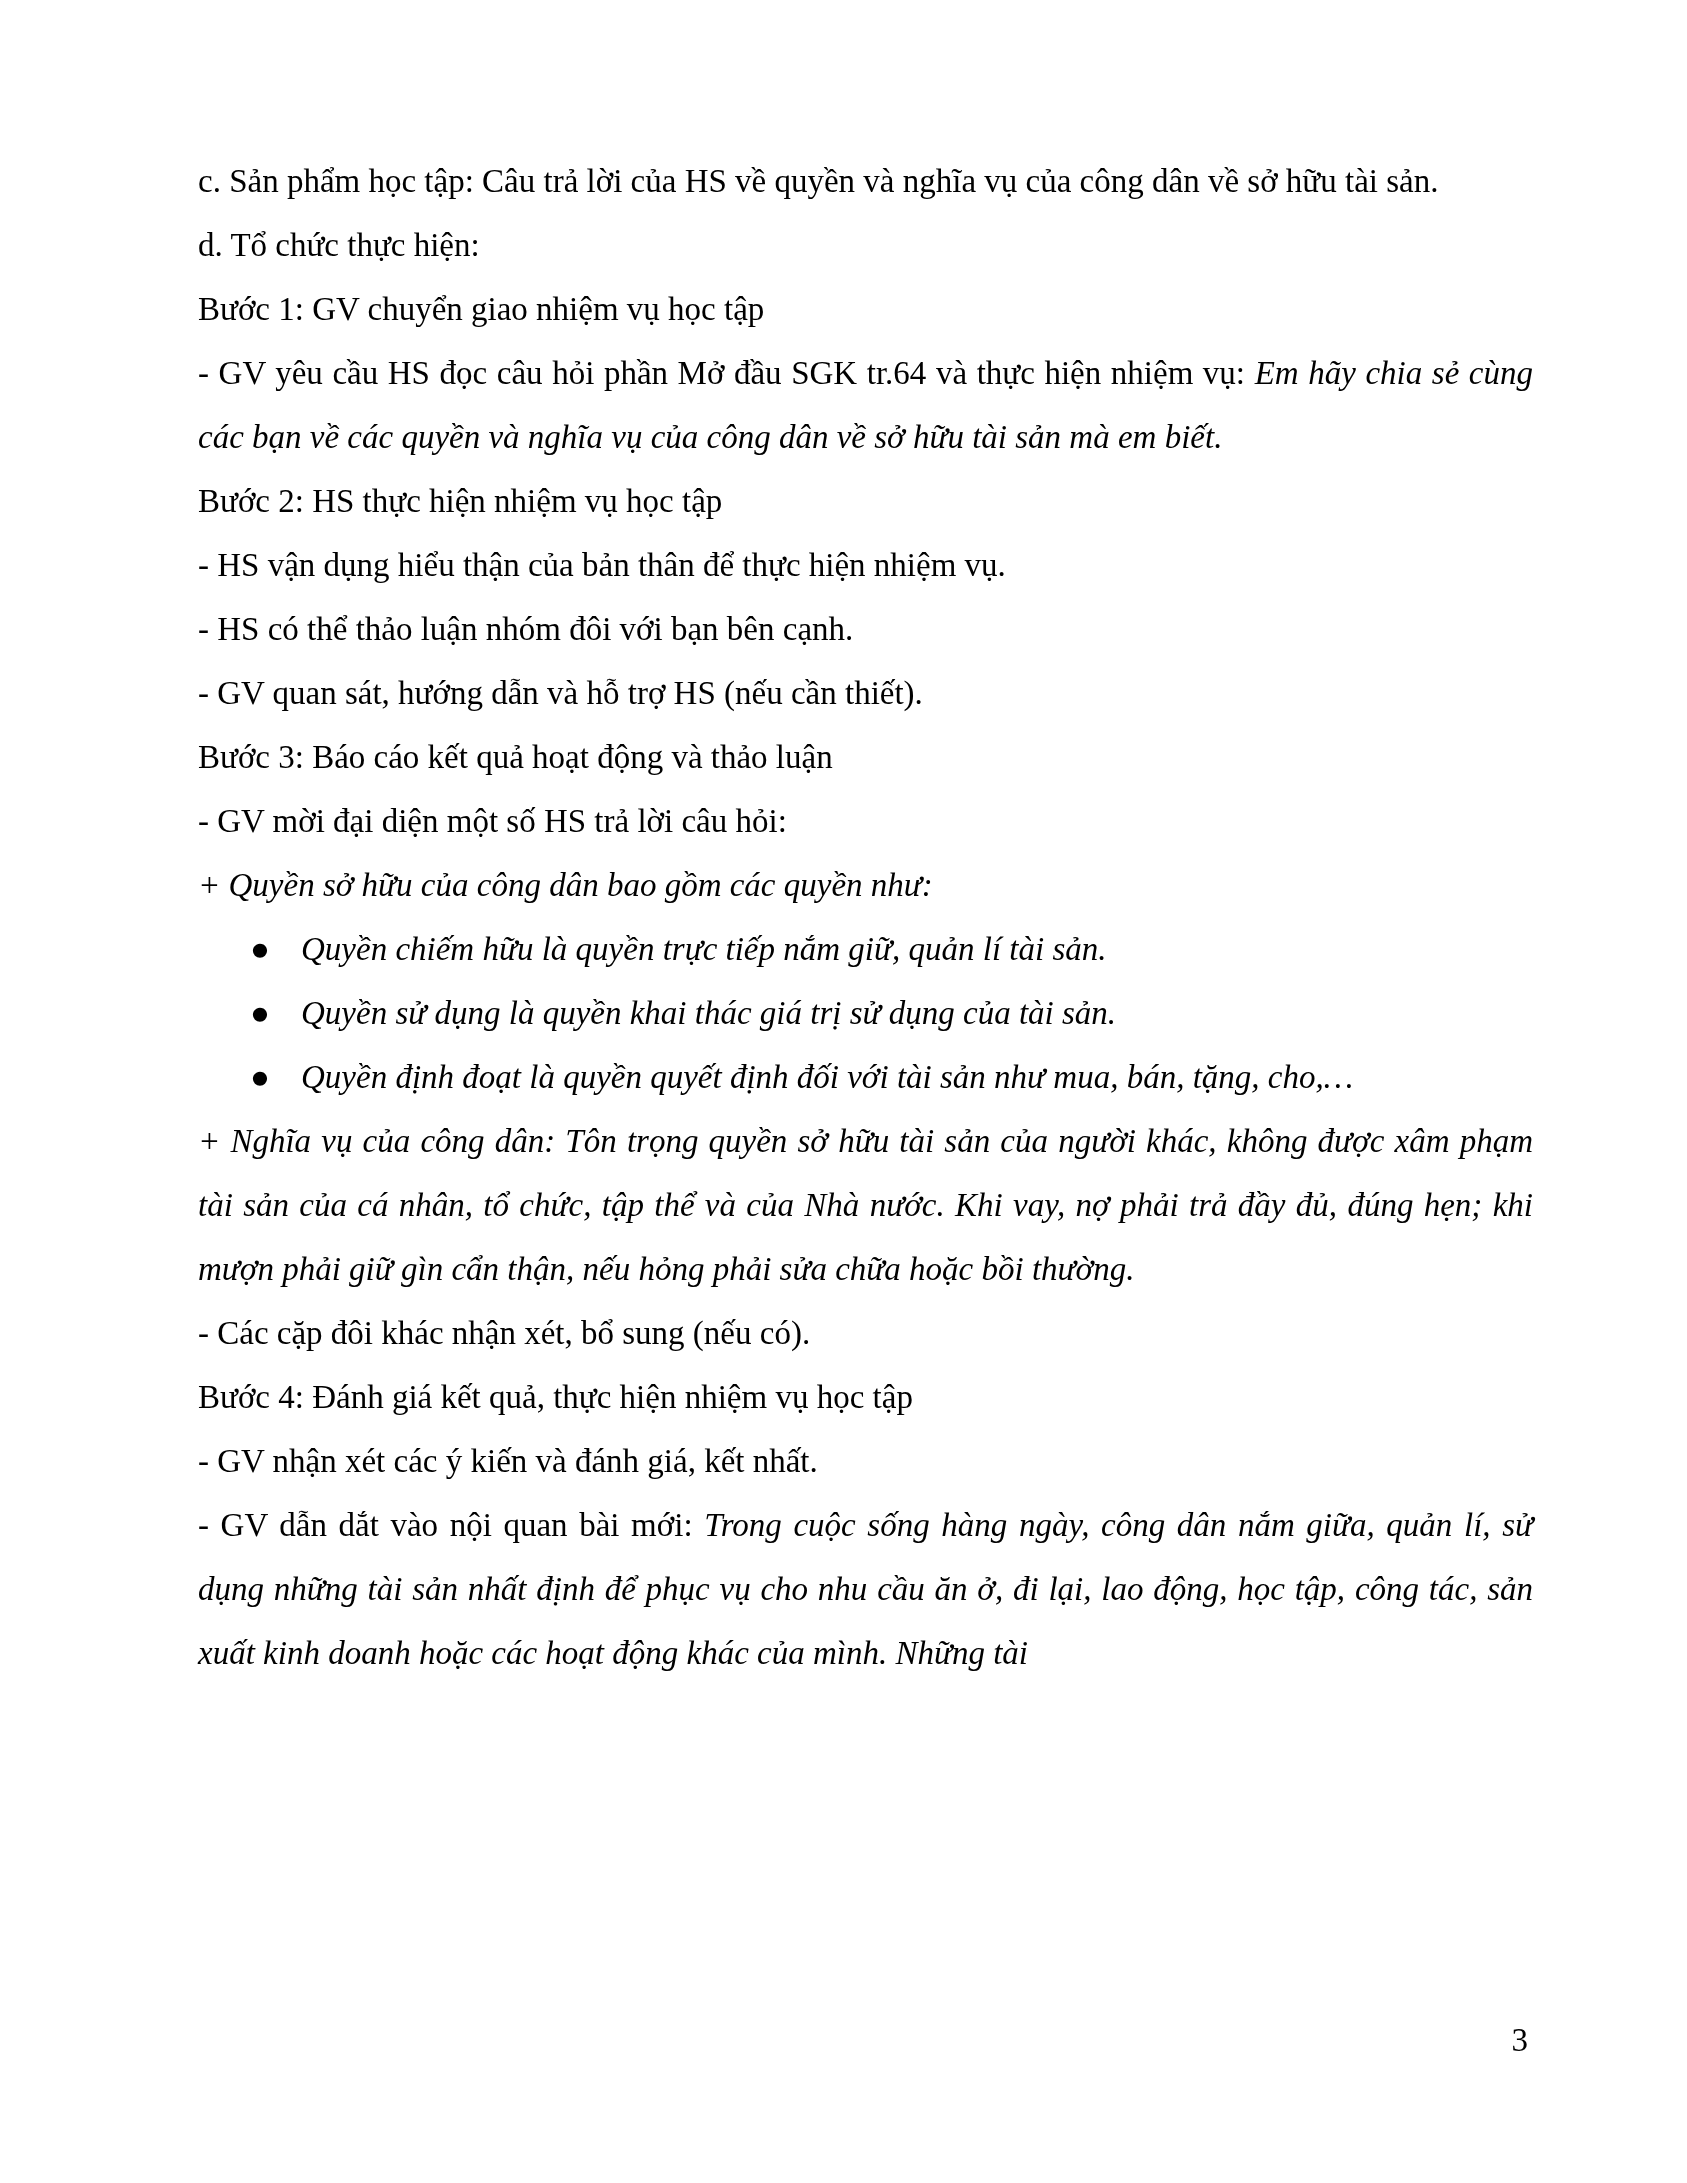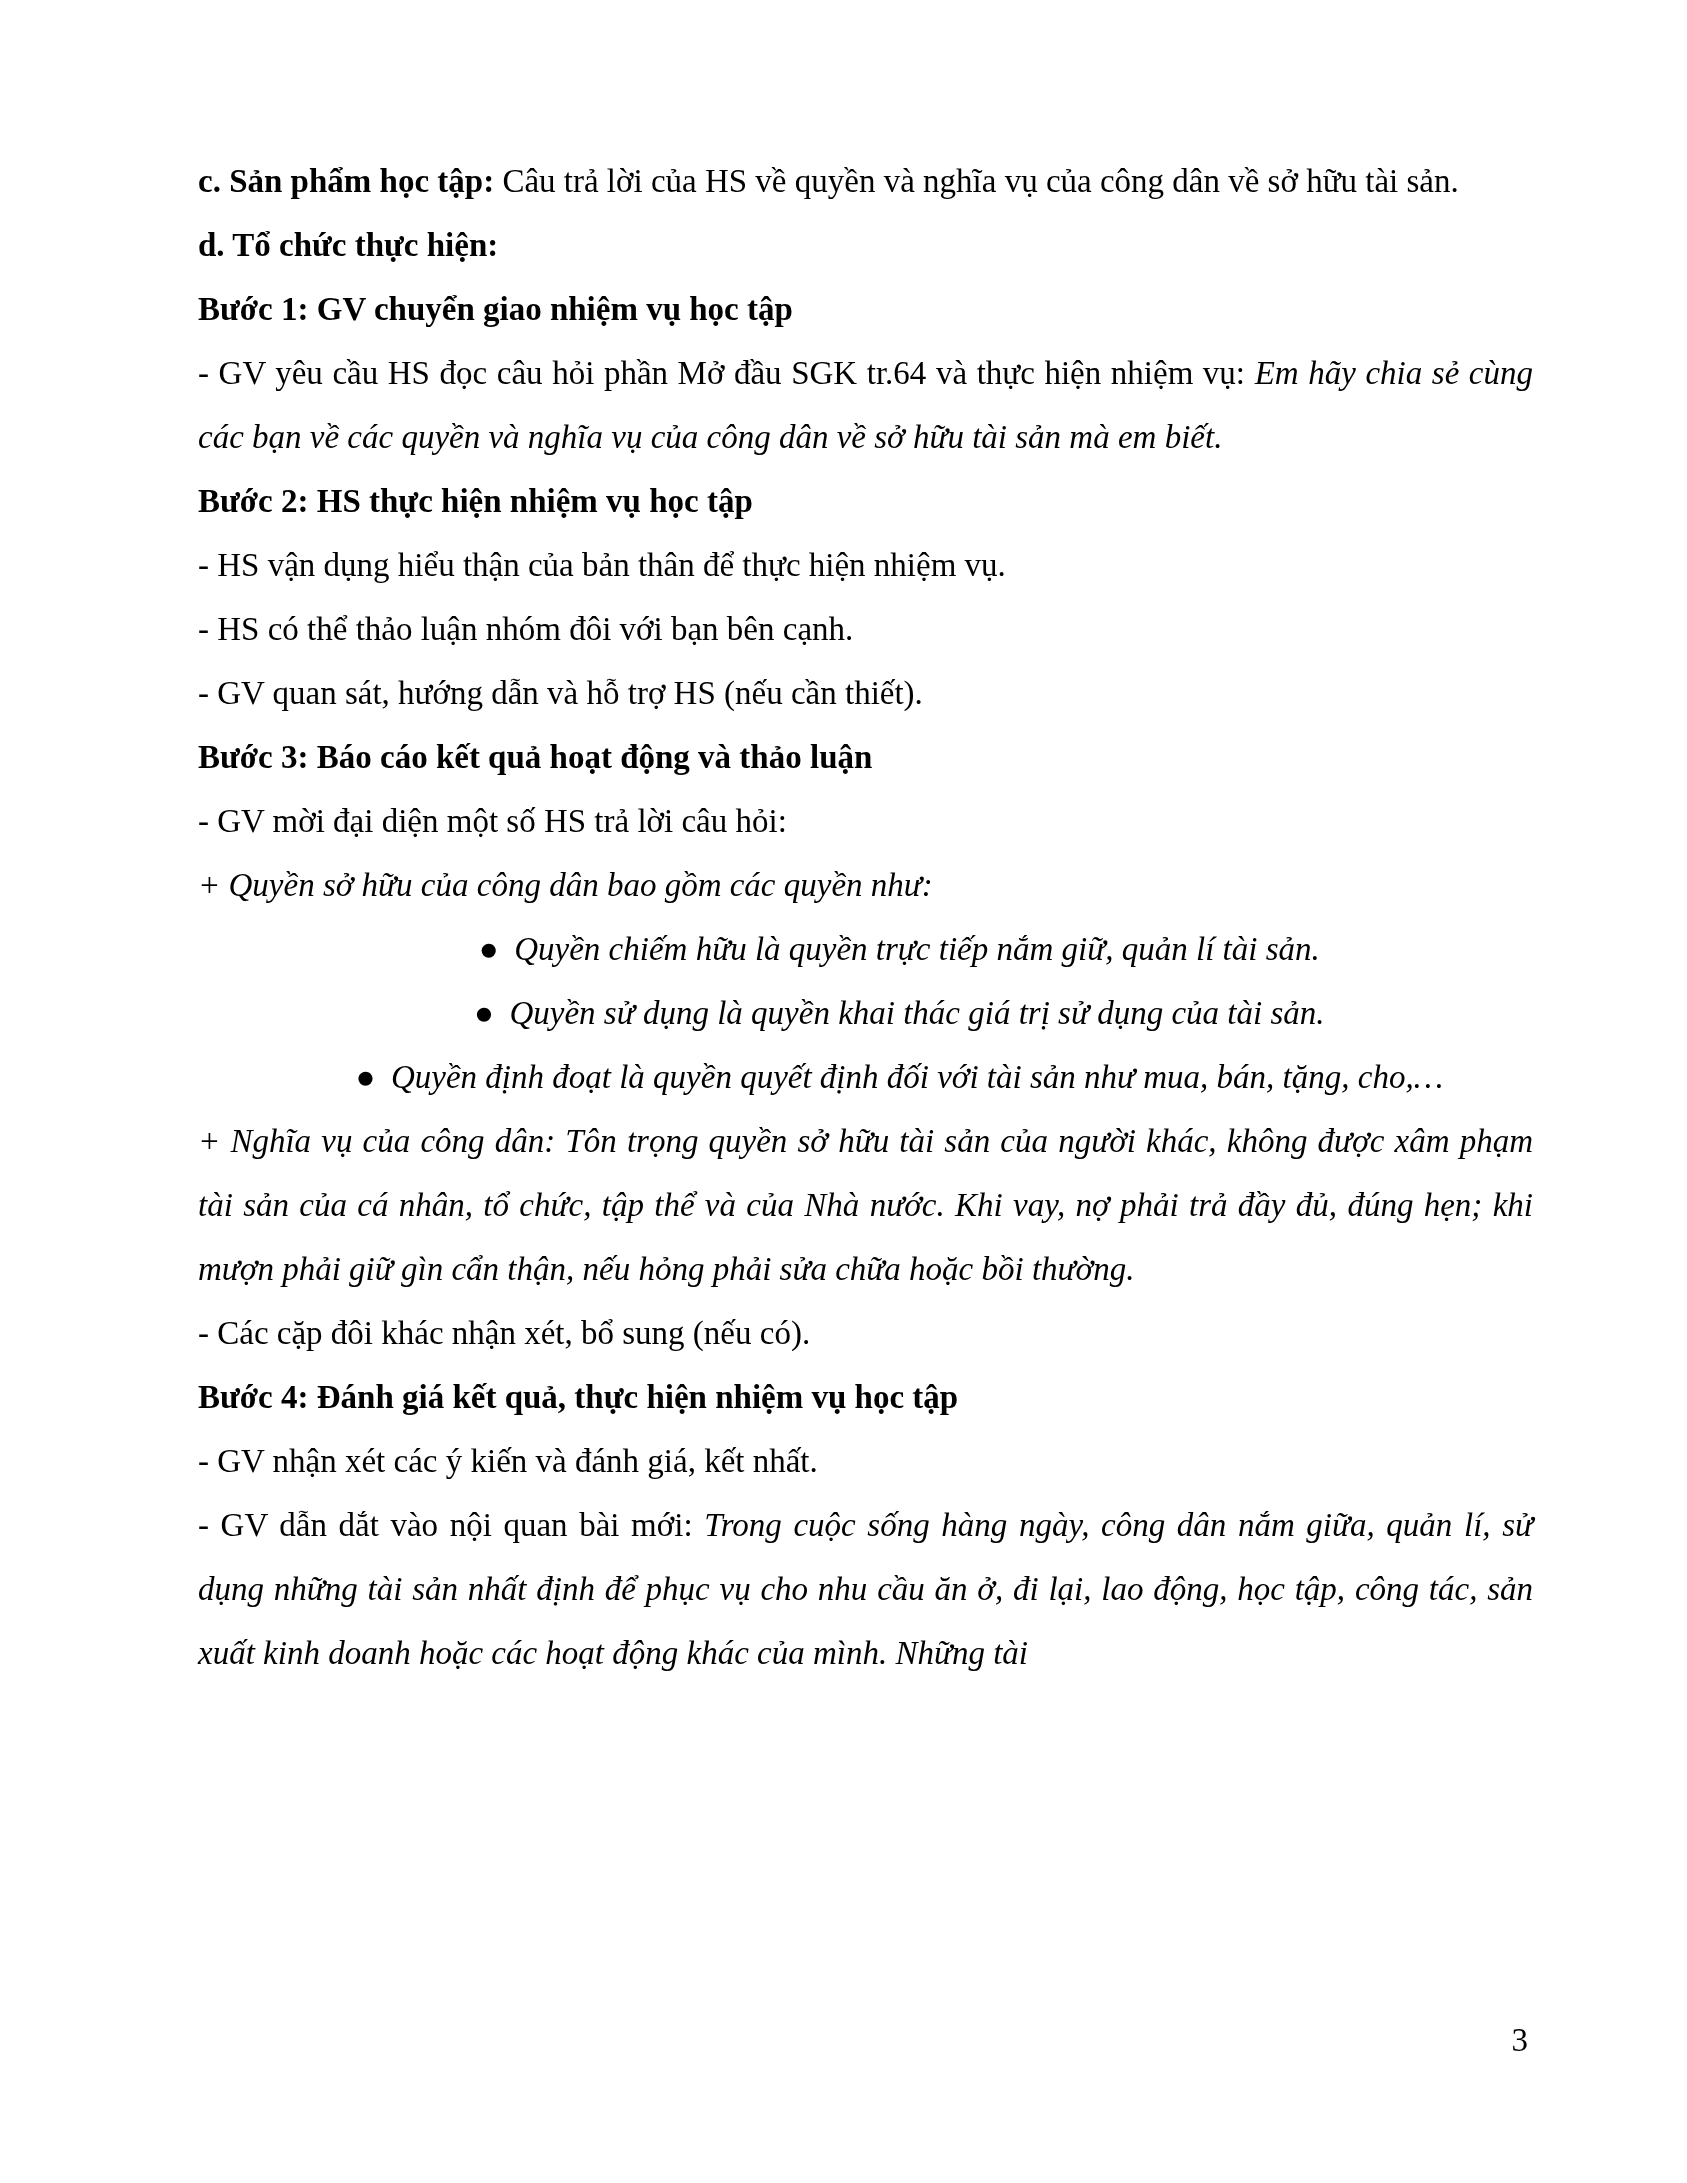--- a/index.html
+++ b/index.html
@@ -22,28 +22,28 @@
     width: 1335px;
   }
   .para {
     font-size: 33px;
     line-height: 64px;
     text-align: justify;
     margin: 0;
   }
   .para.bullet {
     padding-left: 52px;
-    text-align: center;
+    text-align: left;
   }
   .bullet-marker {
     display: inline-block;
     width: 51px;
     font-style: normal;
   }
-  .b { font-weight: bold; }
+  .b { font-weight: normal; }
   .i { font-style: italic; }
   .u { text-decoration: underline; }
   .page-number {
     position: absolute;
     right: 159px;
     bottom: 123px;
     font-size: 33px;
     line-height: 40px;
   }
 </style>

